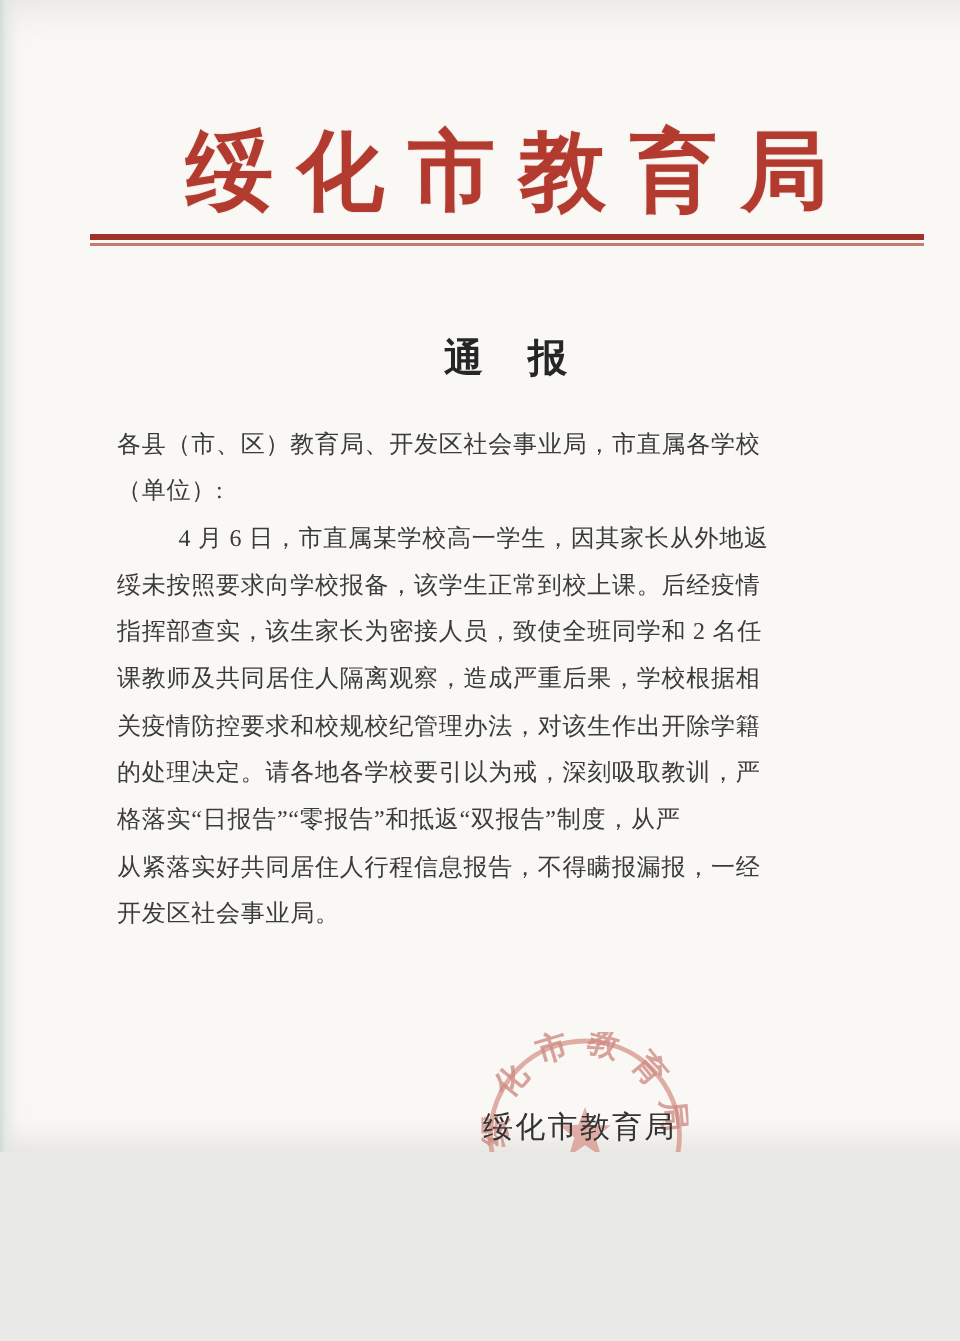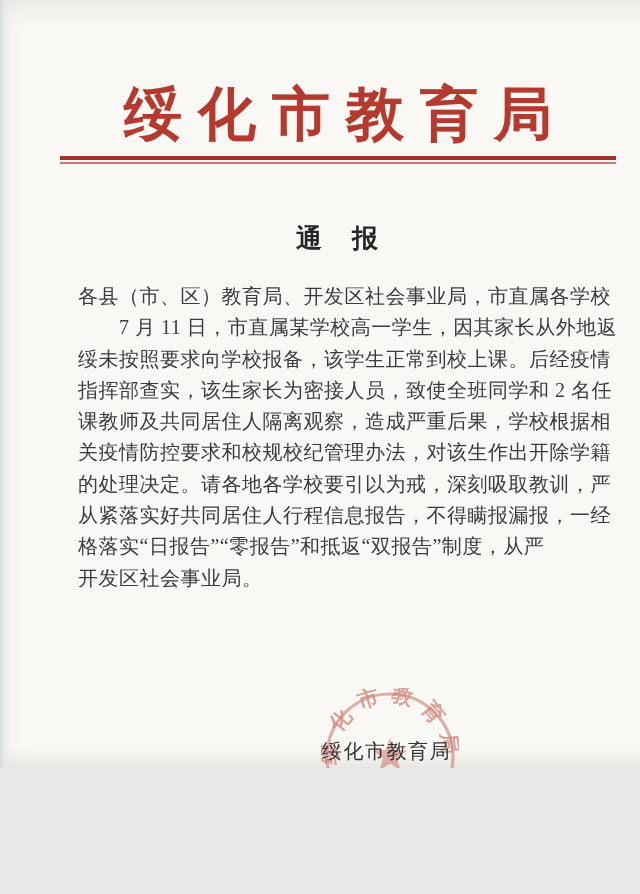--- a/index.html
+++ b/index.html
@@ -41,21 +41,21 @@
     font-size: 26px;
     font-weight: bold;
     color: #262626;
     letter-spacing: 2px;
     white-space: pre;
   }
   .body-text {
     position: absolute;
     left: 78px; top: 281px;
     width: 500px;
-    font-size: 20px;
+    font-size: 16px;
     line-height: 31.3px;
     color: #3b3b3b;
     letter-spacing: 0.5px;
   }
   .line { white-space: nowrap; }
   .line.indent { padding-left: 41px; }
   .signature-name {
     position: absolute;
     left: 322px; top: 738px;
     font-size: 20px;
@@ -98,28 +98,29 @@
 
   <div class="rule">
     <div class="rule-thick"></div>
     <div class="rule-thin"></div>
   </div>
 
   <div class="doc-title">通　报</div>
 
   <div class="body-text">
     <div class="line">各县（市、区）教育局、开发区社会事业局，市直属各学校</div>
-    <div class="line indent">7 月 11 日，市直属某学校高一学生，因其家长从外地返</div>
+    <div class="line">（单位）:</div>
+    <div class="line indent">4 月 6 日，市直属某学校高一学生，因其家长从外地返</div>
     <div class="line">绥未按照要求向学校报备，该学生正常到校上课。后经疫情</div>
     <div class="line">指挥部查实，该生家长为密接人员，致使全班同学和 2 名任</div>
     <div class="line">课教师及共同居住人隔离观察，造成严重后果，学校根据相</div>
     <div class="line">关疫情防控要求和校规校纪管理办法，对该生作出开除学籍</div>
     <div class="line">的处理决定。请各地各学校要引以为戒，深刻吸取教训，严</div>
+    <div class="line">格落实“日报告”“零报告”和抵返“双报告”制度，从严</div>
     <div class="line">从紧落实好共同居住人行程信息报告，不得瞒报漏报，一经</div>
-    <div class="line">格落实“日报告”“零报告”和抵返“双报告”制度，从严</div>
     <div class="line">开发区社会事业局。</div>
   </div>
 
   <svg class="seal" viewBox="0 0 138 138" xmlns="http://www.w3.org/2000/svg" aria-hidden="true">
     <defs>
       <path id="seal-arc-top" d="M 21.9 91 A 53 53 0 1 1 116.1 91" fill="none"></path>
       <path id="seal-arc-bottom" d="M 26.8 89.6 A 47 47 0 0 0 111.2 89.6" fill="none"></path>
     </defs>
     <circle cx="69" cy="69" r="63" fill="none" stroke="#d58e83" stroke-opacity="0.78" stroke-width="3.2"></circle>
     <polygon points="69,50 73.4,61.9 86.1,62.4 76.1,70.3 79.6,82.6 69,75.5 58.4,82.6 61.9,70.3 51.9,62.4 64.6,61.9" fill="#d2786c" fill-opacity="0.62"></polygon>

